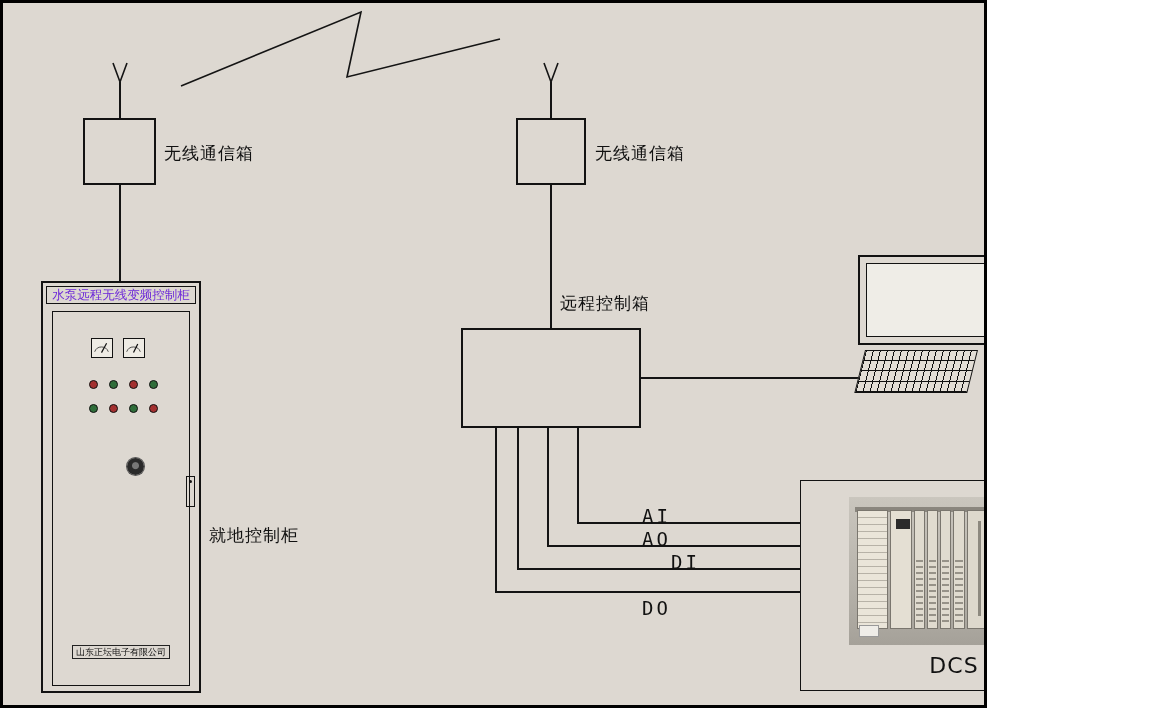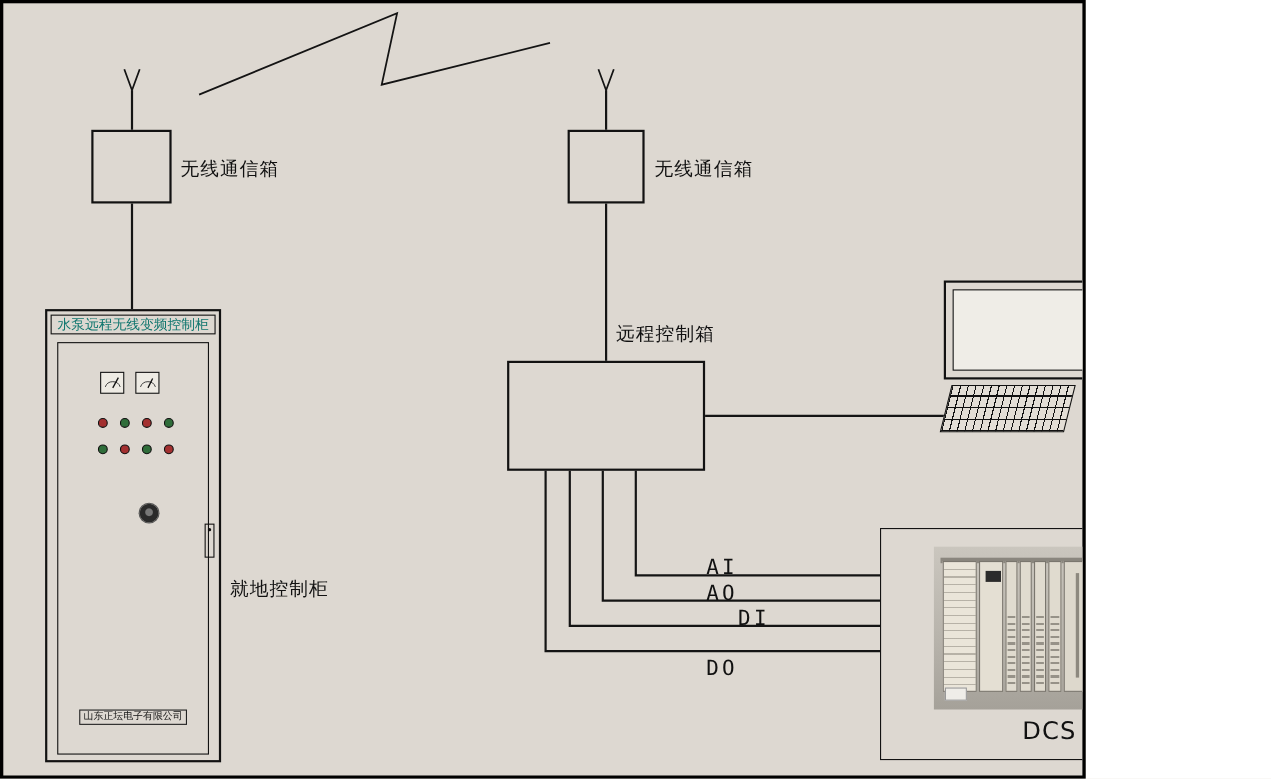--- a/index.html
+++ b/index.html
@@ -15,23 +15,23 @@
 
   .lbl { position:absolute; font-size:17px; color:#111; letter-spacing:1px; white-space:nowrap; }
   .sig { position:absolute; font-family:"DejaVu Sans Mono","Liberation Mono",monospace;
          font-size:19px; letter-spacing:3px; color:#111; }
 
   
   .cabinet { position:absolute; left:38px; top:278px; width:160px; height:412px;
              border:2px solid #121212; }
   .cab-title { position:absolute; left:3px; top:3px; right:3px; height:18px;
                border:1.5px solid #121212; font-size:12.5px; line-height:15px;
-               text-align:center; color:#0f766e; overflow:hidden; white-space:nowrap; }
+               text-align:center; color:#6d28d9; overflow:hidden; white-space:nowrap; }
   .cab-door { position:absolute; left:9px; top:28px; right:9px; bottom:5px;
-              border:1.5px solid #121212;text-align:right; }
+              border:1.5px solid #121212; }
   .gauge { position:absolute; width:22px; height:20px; border:1.5px solid #121212;
            background:#eeebe4; }
   .light { position:absolute; width:9px; height:9px; border-radius:50%;
            border:1px solid #111; }
   .knob { position:absolute; left:74px; top:146px; width:17px; height:17px; border-radius:50%;
           background:radial-gradient(circle at 50% 45%, #777 0 3px, #2a2a2a 4px 100%);
           box-shadow:0 0 0 1px #555; }
   .handle { position:absolute; left:133px; top:164px; width:9px; height:31px;
             border:1.5px solid #121212; }
   .handle::after { content:""; position:absolute; left:2px; top:3px; width:3px; height:3px;

